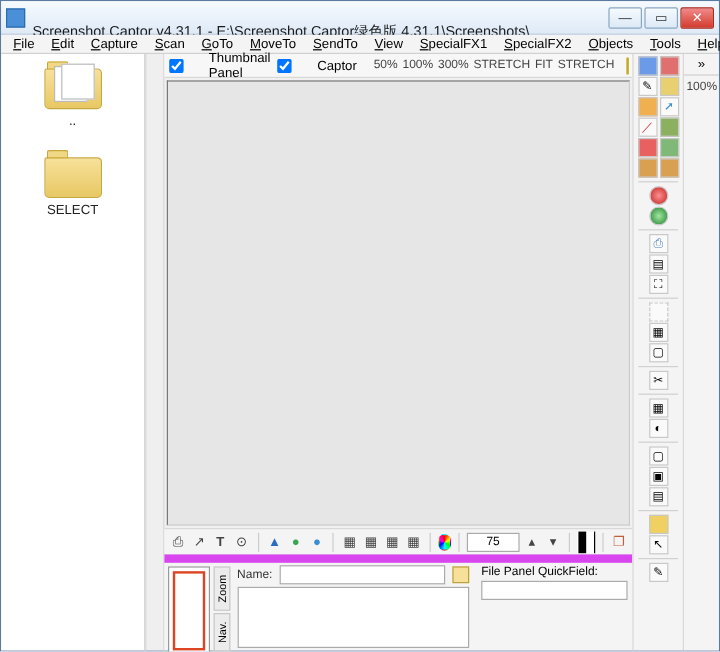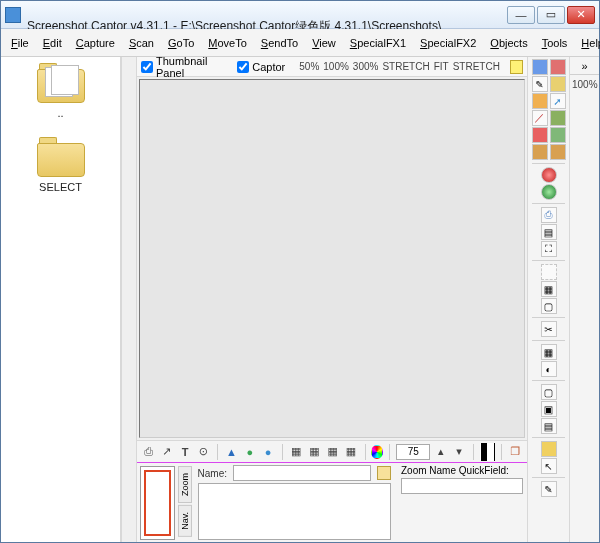--- a/index.html
+++ b/index.html
@@ -4,46 +4,46 @@
 <style>
   * { box-sizing: border-box; margin: 0; padding: 0; }
   body { font-family: "Segoe UI", Tahoma, sans-serif; font-size: 11px; background: #fff; width: 600px; height: 543px; overflow: hidden; }
   .window { width: 600px; height: 543px; border: 1px solid #5a7aa0; background: #f0f0f0; display: flex; flex-direction: column; }
   .titlebar { height: 28px; background: linear-gradient(#f5faff,#dfeaf7); display: flex; align-items: center; padding: 0 4px; border-bottom: 1px solid #b5c7de; }
   .titlebar .app-icon { width: 16px; height: 16px; background: #4a90d9; border: 1px solid #2d6aa8; margin-right: 6px; }
   .titlebar .title { flex: 1; font-size: 12px; color: #1a1a1a; margin-top: 24px; }
   .winbtns { display: flex; gap: 2px; }
   .winbtn { width: 28px; height: 18px; border: 1px solid #8aa6c1; border-radius: 2px; background: linear-gradient(#f5faff,#dce9f5); display: flex; align-items: center; justify-content: center; font-size: 11px; color: #333; }
   .winbtn.close { background: linear-gradient(#f08b8b,#d43a2c); color: #fff; border-color: #a8281c; }
-  .menubar { height: 28px; background: #f4f4f4; display: flex; align-items: center; padding: 0 4px; border-bottom: 1px solid #d0d0d0; gap: 2px; }
+  .menubar { height: 16px; background: #f4f4f4; display: flex; align-items: center; padding: 0 4px; border-bottom: 1px solid #d0d0d0; gap: 2px; }
   .menuitem { padding: 2px 6px; cursor: default; }
   .menuitem u { text-decoration: underline; }
   .body { flex: 1; display: flex; min-height: 0; }
   .sidebar { width: 120px; background: #fff; border-right: 1px solid #d8d8d8; overflow-y: auto; padding-top: 6px; }
   .folder { display: flex; flex-direction: column; align-items: center; margin-bottom: 18px; }
   .folder-icon { width: 48px; height: 40px; position: relative; }
   .folder-back { position: absolute; width: 48px; height: 34px; bottom: 0; background: linear-gradient(#f7e19a,#e8c864); border: 1px solid #c8a83c; border-radius: 2px 4px 4px 4px; }
   .folder-tab { position: absolute; top: 0; left: 2px; width: 18px; height: 8px; background: #f0d884; border: 1px solid #c8a83c; border-bottom: none; border-radius: 2px 2px 0 0; }
   .folder-doc { position: absolute; top: 4px; left: 8px; width: 28px; height: 30px; background: #fff; border: 1px solid #bbb; }
   .folder-doc.lines::after { content:""; position: absolute; top:4px; left:3px; right:3px; height:2px; background:#b0b0b0; box-shadow: 0 4px 0 #b0b0b0, 0 8px 0 #b0b0b0, 0 12px 0 #b0b0b0; }
   .folder-label { margin-top: 4px; font-size: 11px; color: #222; text-align: center; }
   .vscroll { width: 16px; background: #efefef; border-left: 1px solid #d8d8d8; border-right: 1px solid #d8d8d8; }
   .main { flex: 1; display: flex; flex-direction: column; min-width: 0; }
   .topbar { height: 20px; background: #f7f7f7; border-bottom: 1px solid #d8d8d8; display: flex; align-items: center; padding: 0 4px; gap: 6px; font-size: 11px; }
-  .chk { display: flex; align-items: center; gap: 3px; }
+  .chk { display: flex; align-items: center; gap: 21px; }
   .chk input { width: 12px; height: 12px; }
   .zoomopts { display: flex; gap: 4px; margin-left: 8px; }
   .zoomopts span { color: #444; font-size: 10px; }
   .swatch { width: 14px; height: 14px; background: #fff177; border: 1px solid #c0a830; margin-left: 4px; }
   .canvas { flex: 1; background: #e6e6e6; border: 1px inset #ccc; margin: 2px; }
   .toolrow { height: 22px; background: #f4f4f4; border-top: 1px solid #d8d8d8; display: flex; align-items: center; padding: 0 4px; gap: 3px; }
   .tbtn { width: 18px; height: 18px; border: 1px solid transparent; display: flex; align-items: center; justify-content: center; font-size: 11px; color: #444; }
   .sep { width: 1px; height: 16px; background: #ccc; margin: 0 3px; }
-  .spin { width: 34px; height: 16px; border: 1px solid #aaa; background: #fff; font-size: 10px; text-align: center; }
-  .bottom { height: 80px; display: flex; border-top: 1px solid #d946ef; background: #f4f4f4; }
+  .spin { width: 44px; height: 16px; border: 1px solid #aaa; background: #fff; font-size: 10px; text-align: center; }
+  .bottom { height: 80px; display: flex; border-top: 7px solid #d946ef; background: #f4f4f4; }
   .navpreview { width: 90px; height: 74px; margin: 3px; border: 1px solid #999; background: #fff; position: relative; }
   .navpreview::after { content:""; position:absolute; top:3px; left:3px; bottom:3px; right:3px; border:2px solid #d42; }
   .vtabs { width: 18px; display: flex; flex-direction: column; justify-content: flex-start; gap: 2px; padding-top: 3px; }
   .vtab { writing-mode: vertical-rl; transform: rotate(180deg); font-size: 9px; background: #ececec; border: 1px solid #c8c8c8; padding: 6px 1px; text-align: center; }
   .fields { flex: 1; padding: 2px 6px; display: flex; flex-direction: column; gap: 2px; }
   .fieldrow { display: flex; align-items: center; gap: 6px; }
   .fieldrow label { font-size: 10px; color: #333; }
   .fieldrow input { flex: 1; height: 16px; border: 1px solid #aaa; padding: 0 2px; font-size: 10px; }
   .memo { flex: 1; border: 1px solid #aaa; background: #fff; }
   .qf { width: 130px; display: flex; flex-direction: column; padding: 2px 4px; gap: 2px; }
@@ -166,21 +166,21 @@
           </div>
         <div class="fields">
           <div class="fieldrow">
             <label>Name:</label>
             <input value="" style="">
             <div class="smallicon"></div>
           </div>
           <div class="memo"></div>
         </div>
         <div class="qf">
-          <label>Zoom Name QuickField:</label>
+          <label>File Panel QuickField:</label>
           <input value="" style="">
         </div>
       </div>
     </div>
 
     <div class="righttool">
       <div class="rrow">
           <div class="ricon" style="background:#6a9ae8;"></div>
           <div class="ricon" style="background:#e07070;"></div>
         </div>

